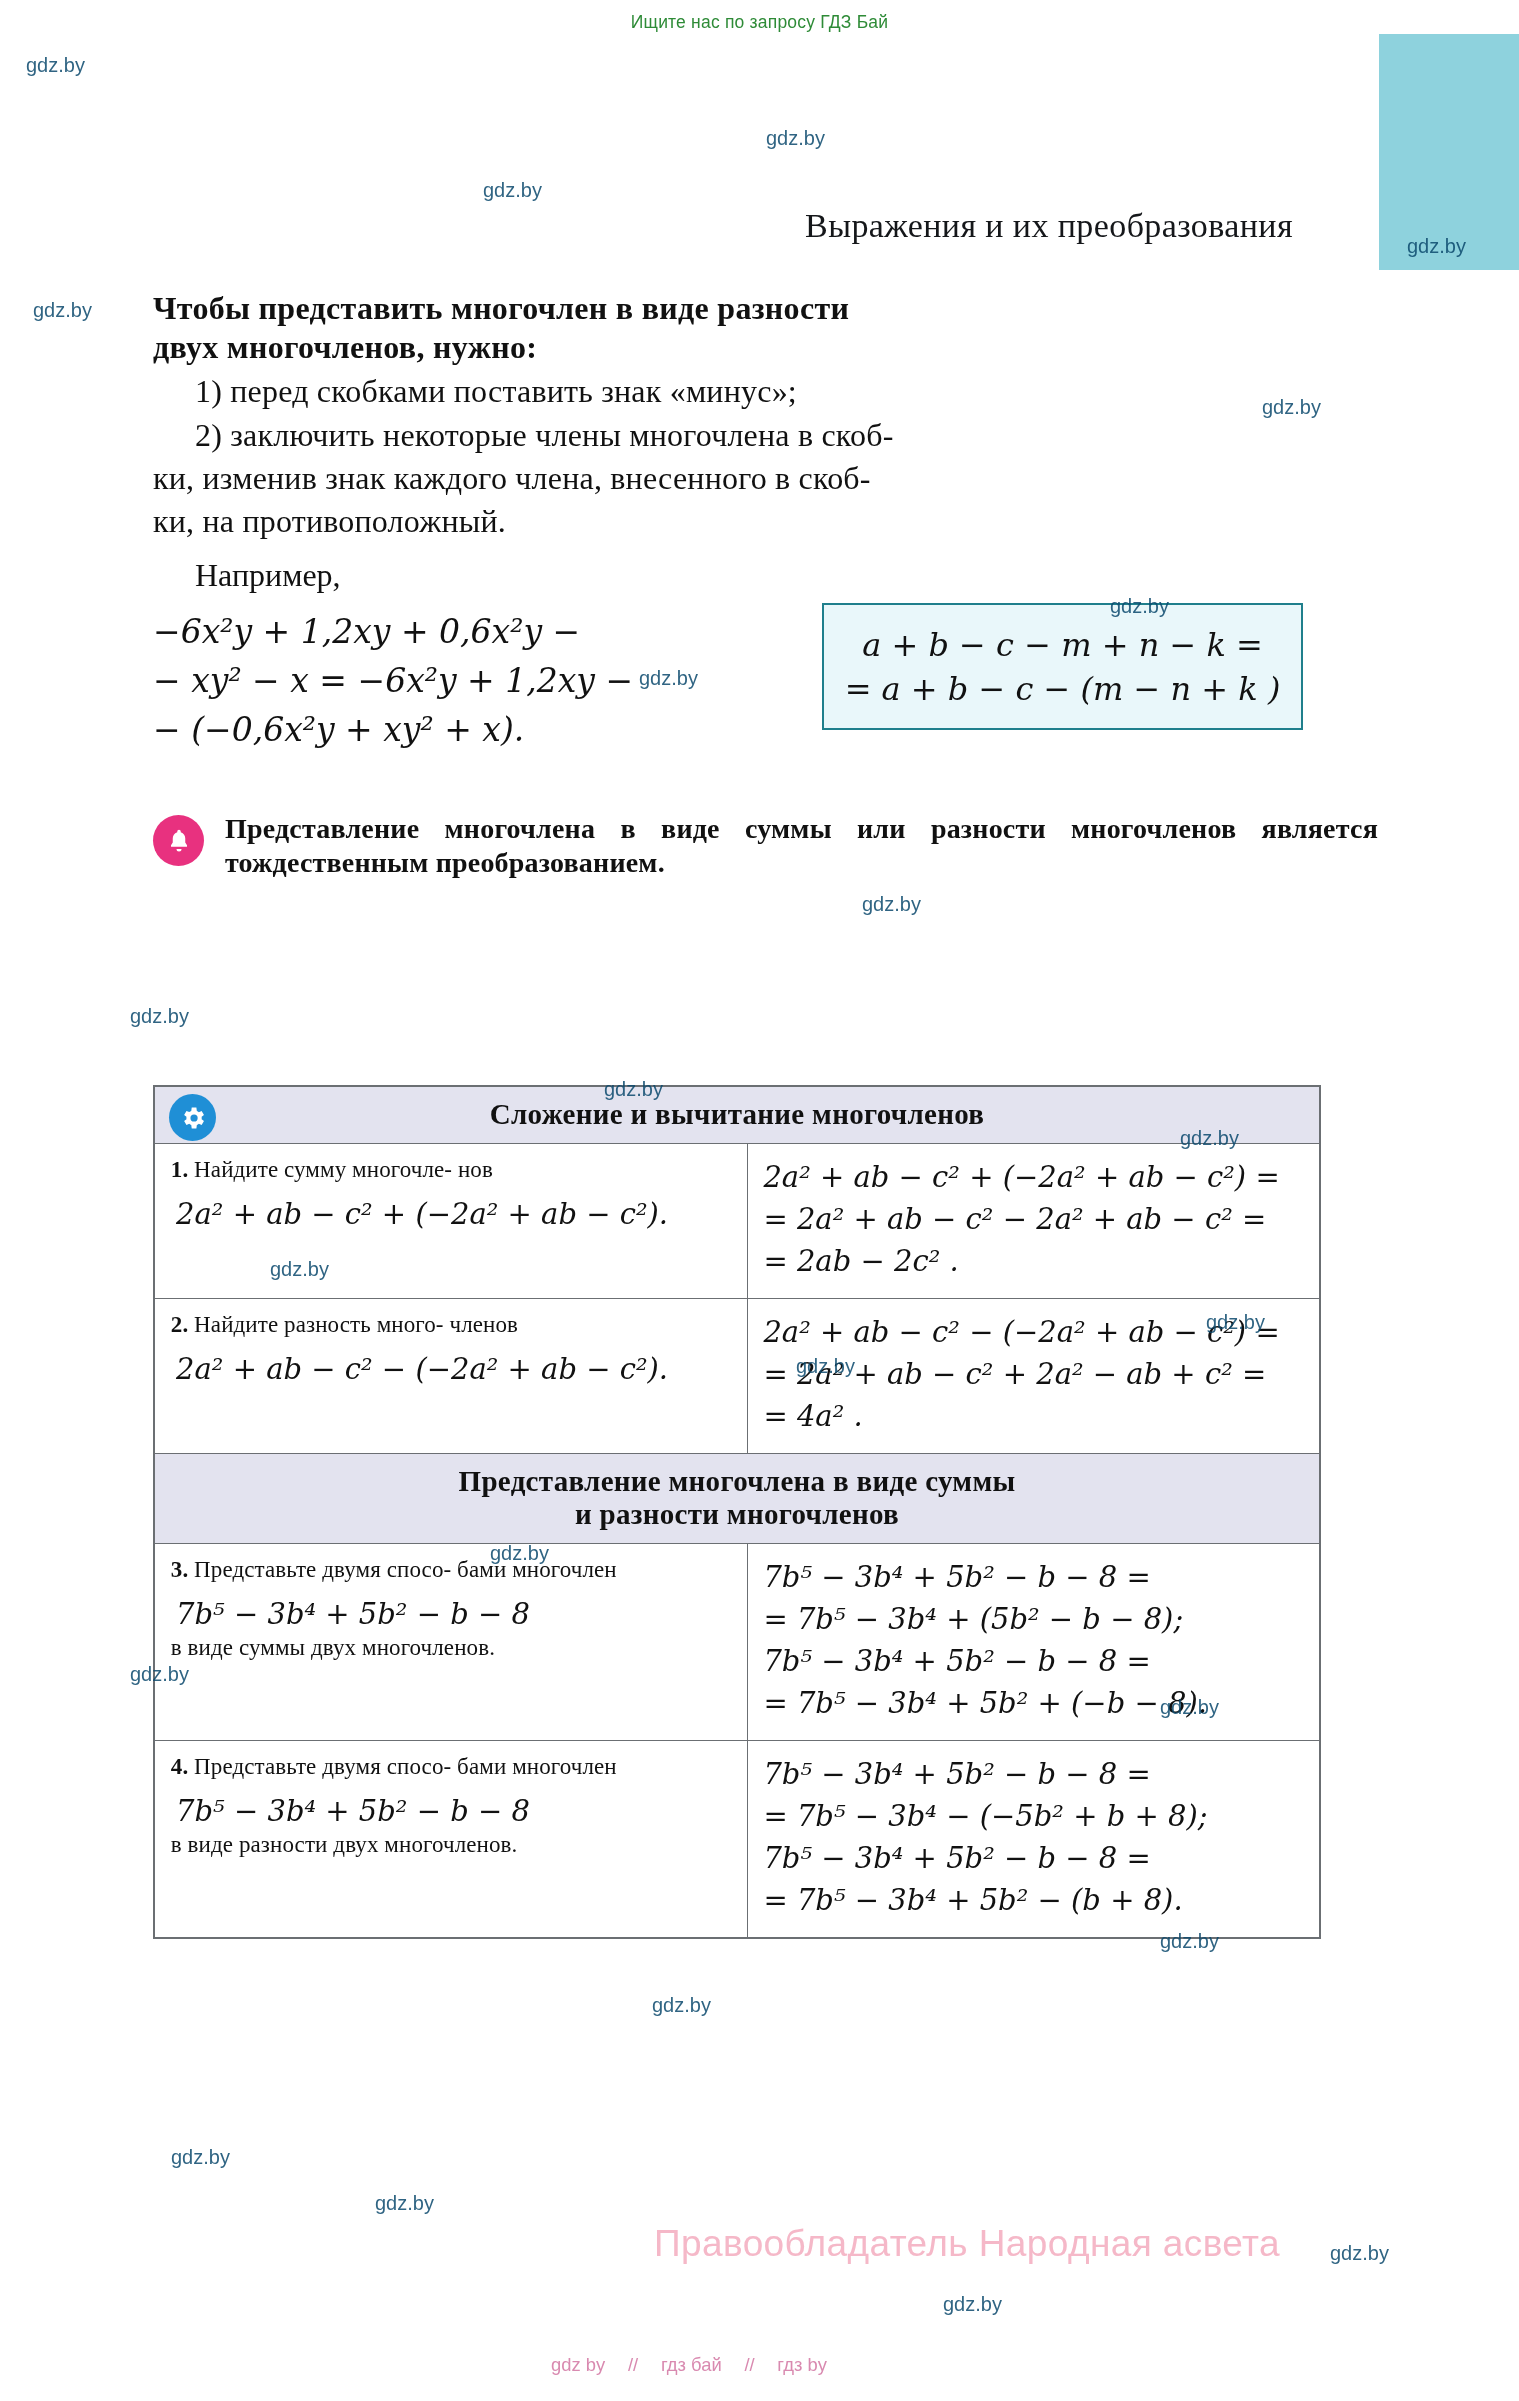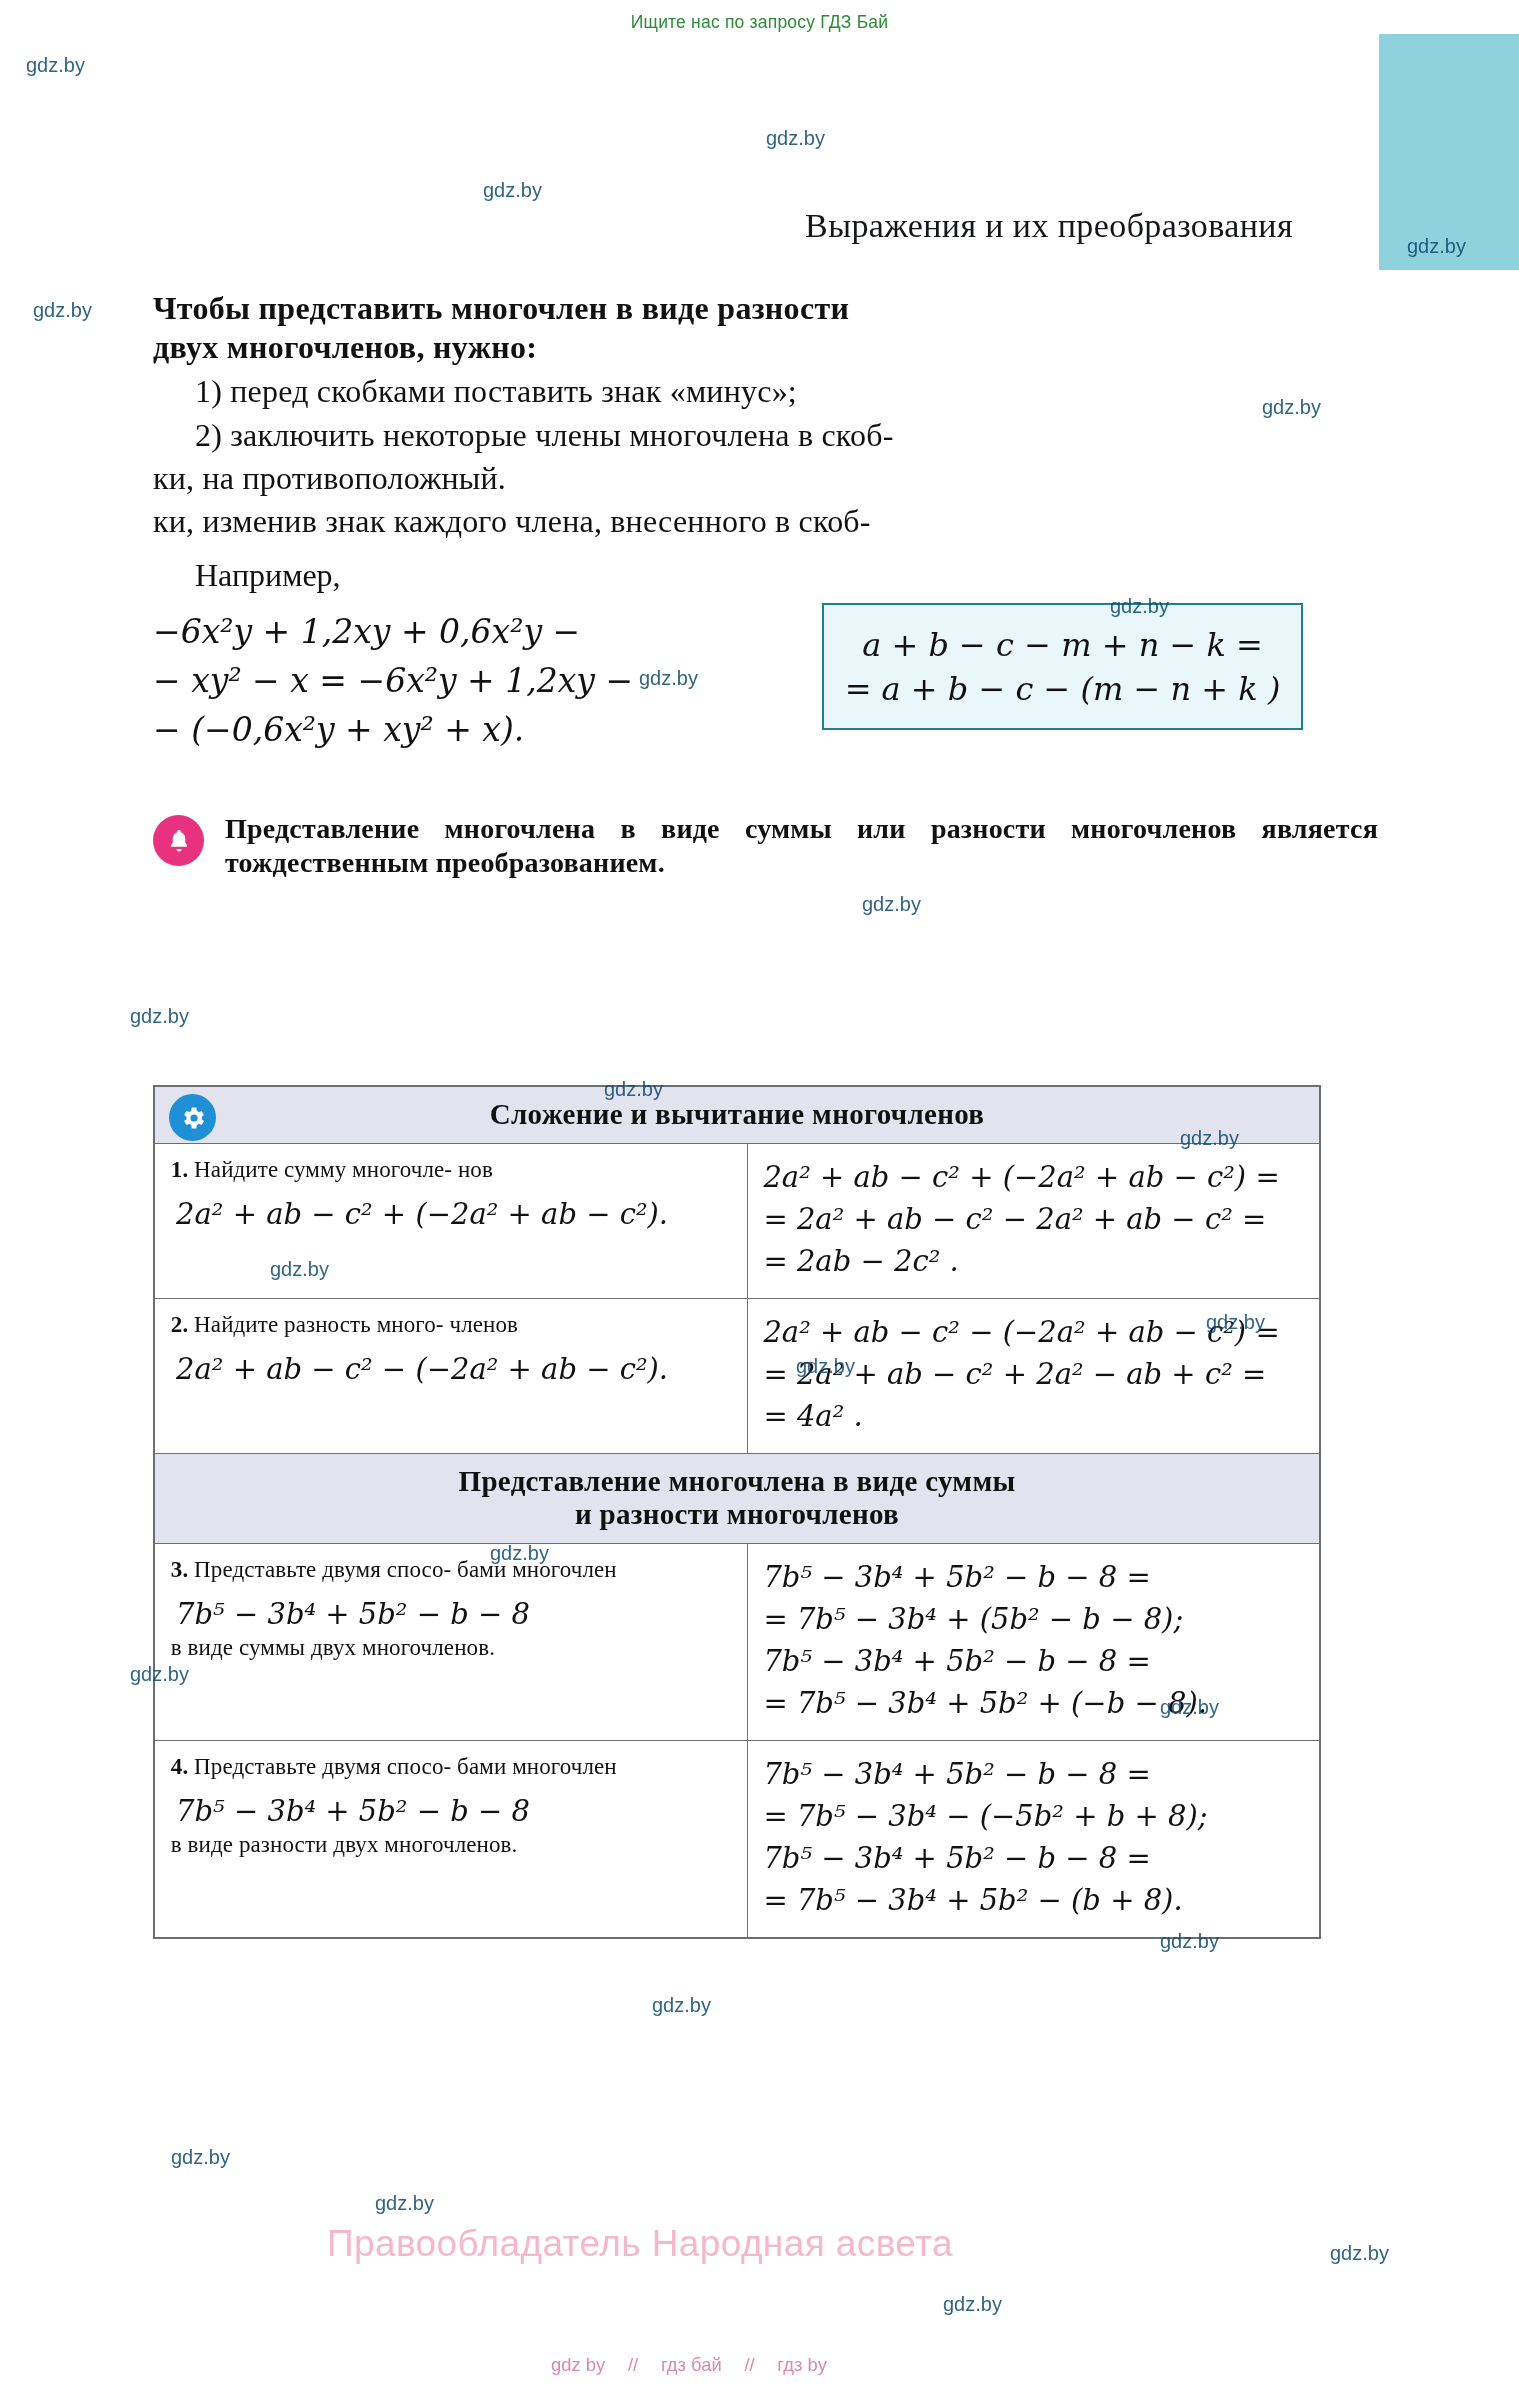--- a/index.html
+++ b/index.html
@@ -214,21 +214,21 @@
     opacity: .85;
     pointer-events: none;
     white-space: nowrap;
   }
 
   .footer-pink {
     position: absolute;
     left: 0;
     top: 2223px;
     width: 1280px;
-    text-align: center;
+    text-align: right;
     font-family: "Liberation Sans", sans-serif;
     font-size: 37px;
     color: #f5b8c8;
     letter-spacing: 0.4px;
   }
   .footer-links {
     position: absolute;
     left: 0;
     top: 2354px;
     width: 1378px;
@@ -257,24 +257,24 @@
     <span>двух многочленов, нужно:</span>
   </p>
 
   <p class="rule-item">
     <span class="num">1) перед скобками поставить знак «минус»;</span>
   </p>
   <p class="rule-item">
     <span class="num">2) заключить некоторые члены многочлена в скоб-</span>
   </p>
   <p class="rule-item">
-    <span>ки, на противоположный.</span>
+    <span>ки, изменив знак каждого члена, внесенного в скоб-</span>
   </p>
   <p class="rule-item">
-    <span>ки, изменив знак каждого члена, внесенного в скоб-</span>
+    <span>ки, на противоположный.</span>
   </p>
 
   <p class="naprimer">Например,</p>
 
   <div class="example-row">
     <div class="mathline">−6x²y + 1,2xy + 0,6x²y −</div>
     <div class="mathline">− xy² − x = −6x²y + 1,2xy −</div>
     <div class="mathline">− (−0,6x²y + xy² + x).</div>
 
     <div class="boxed-formula" style="border-color: rgb(31, 127, 140); background: rgb(233, 247, 250);">

